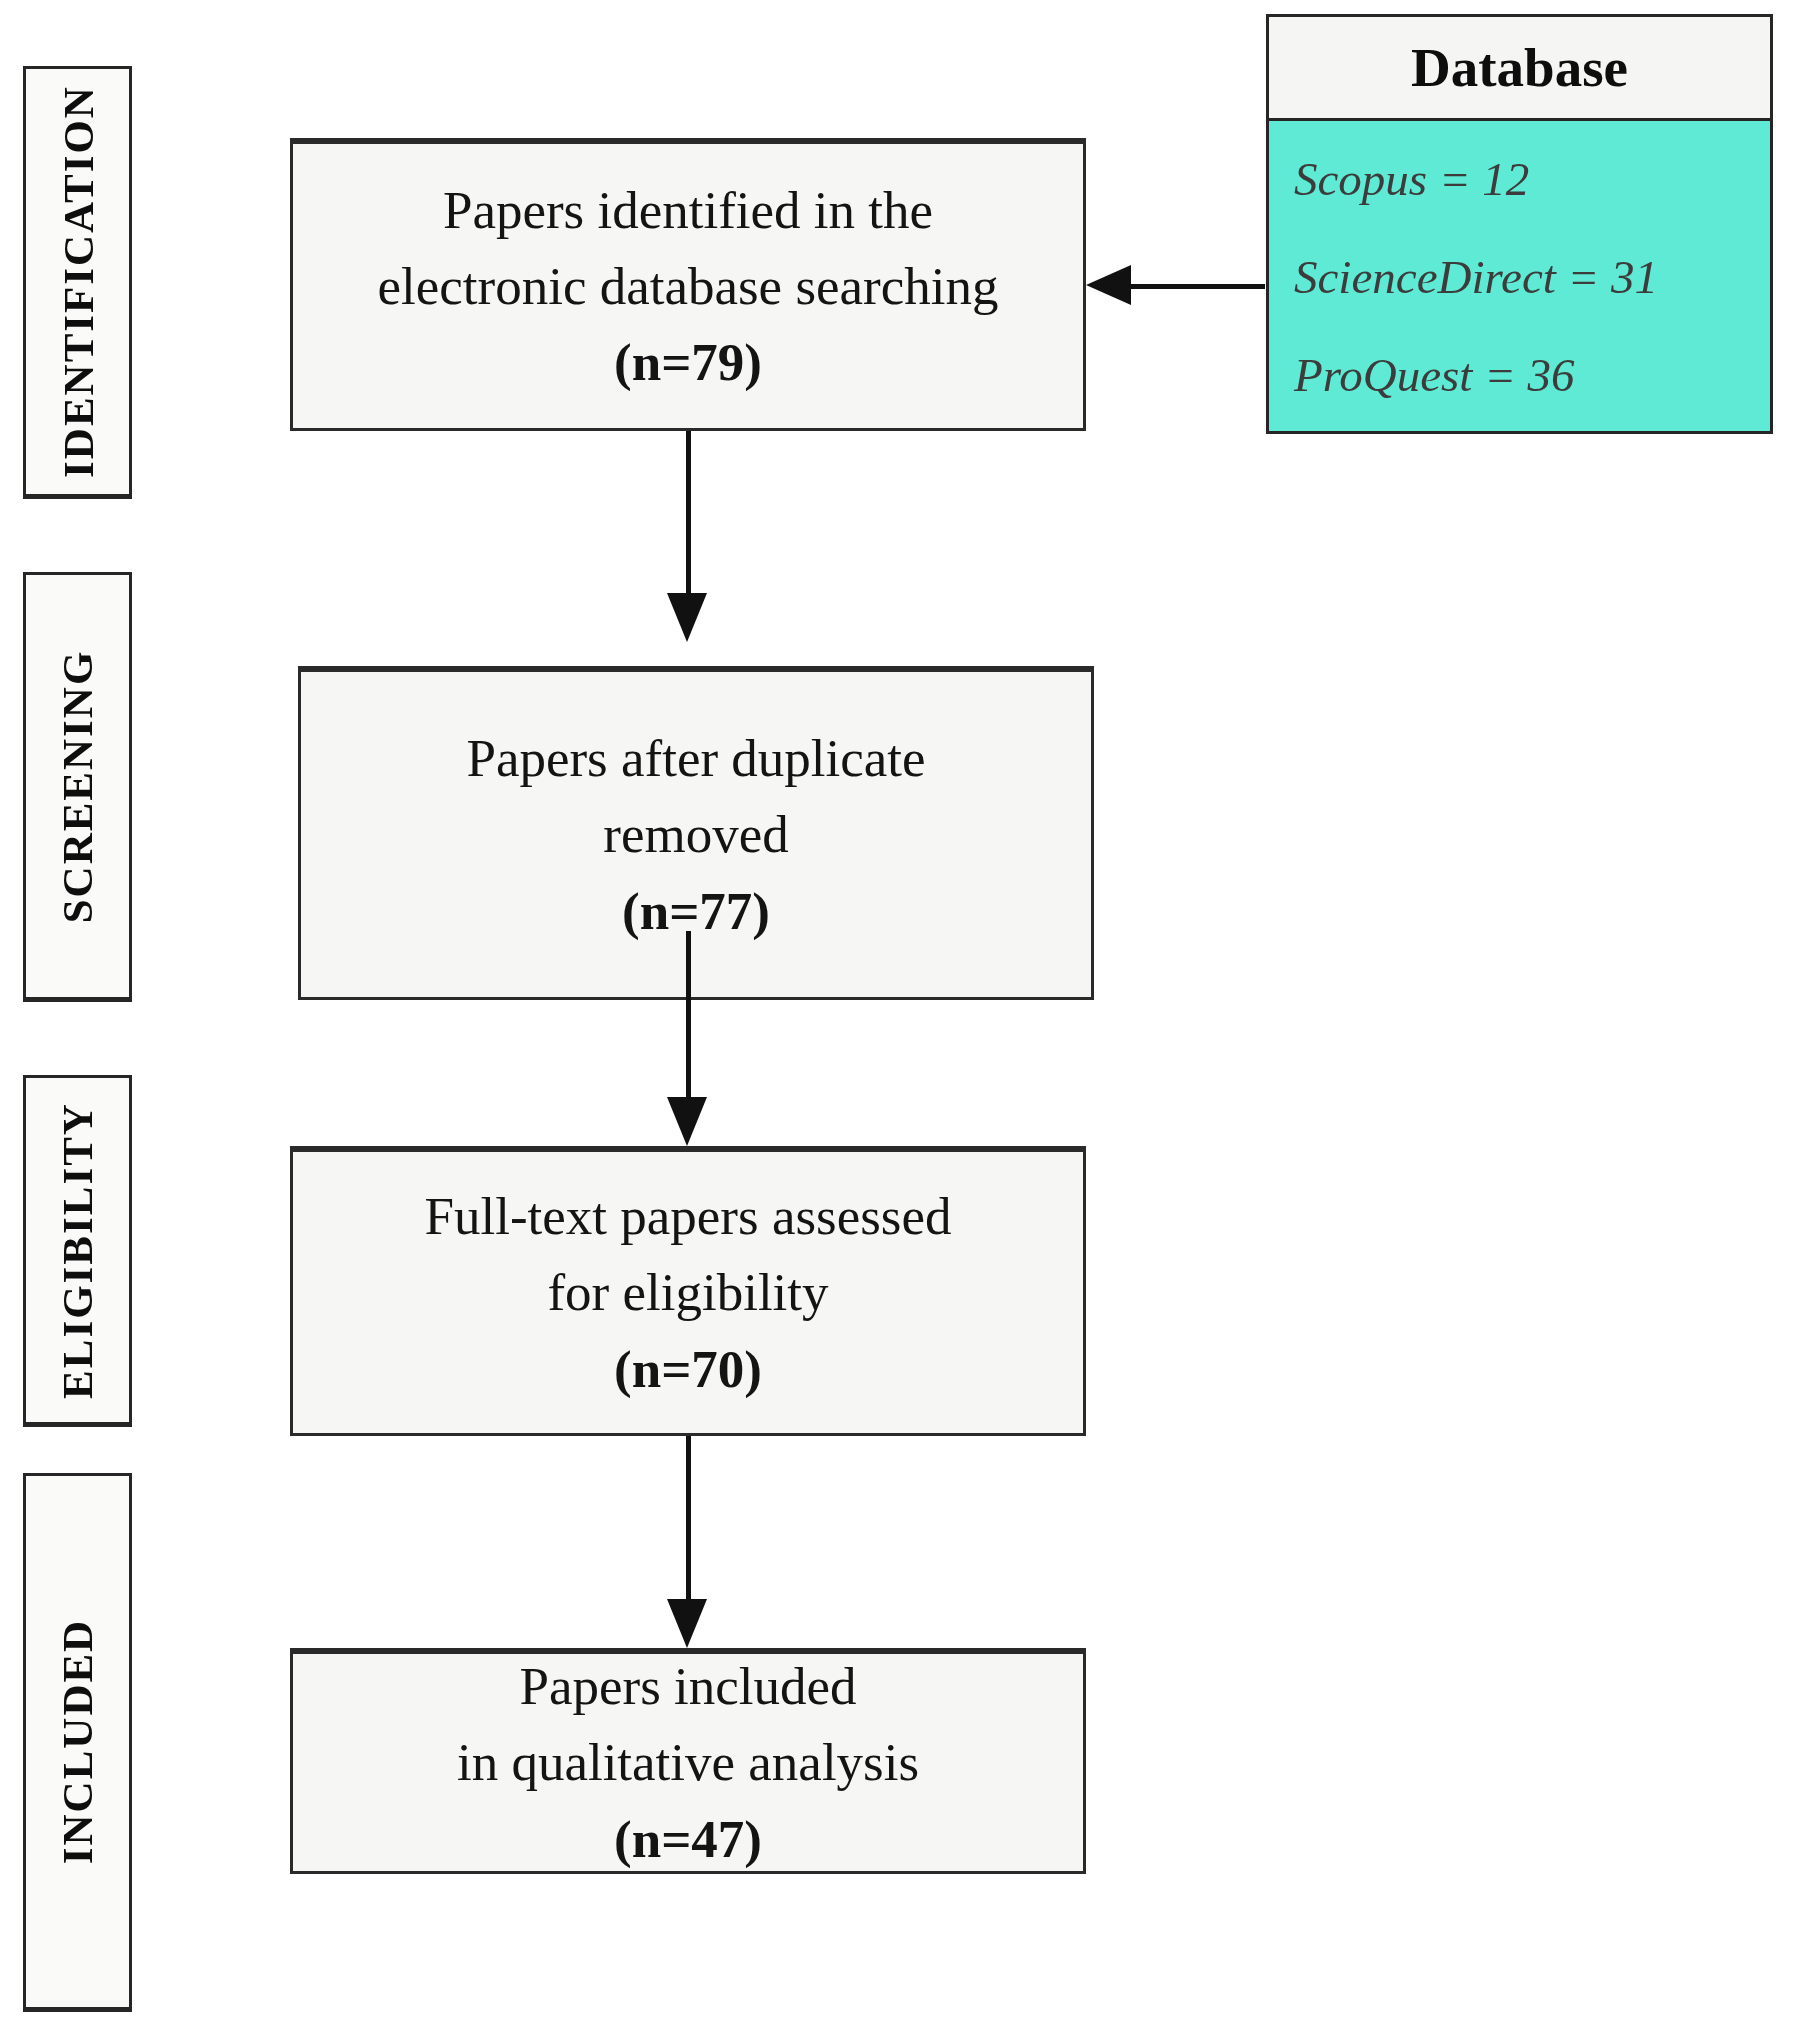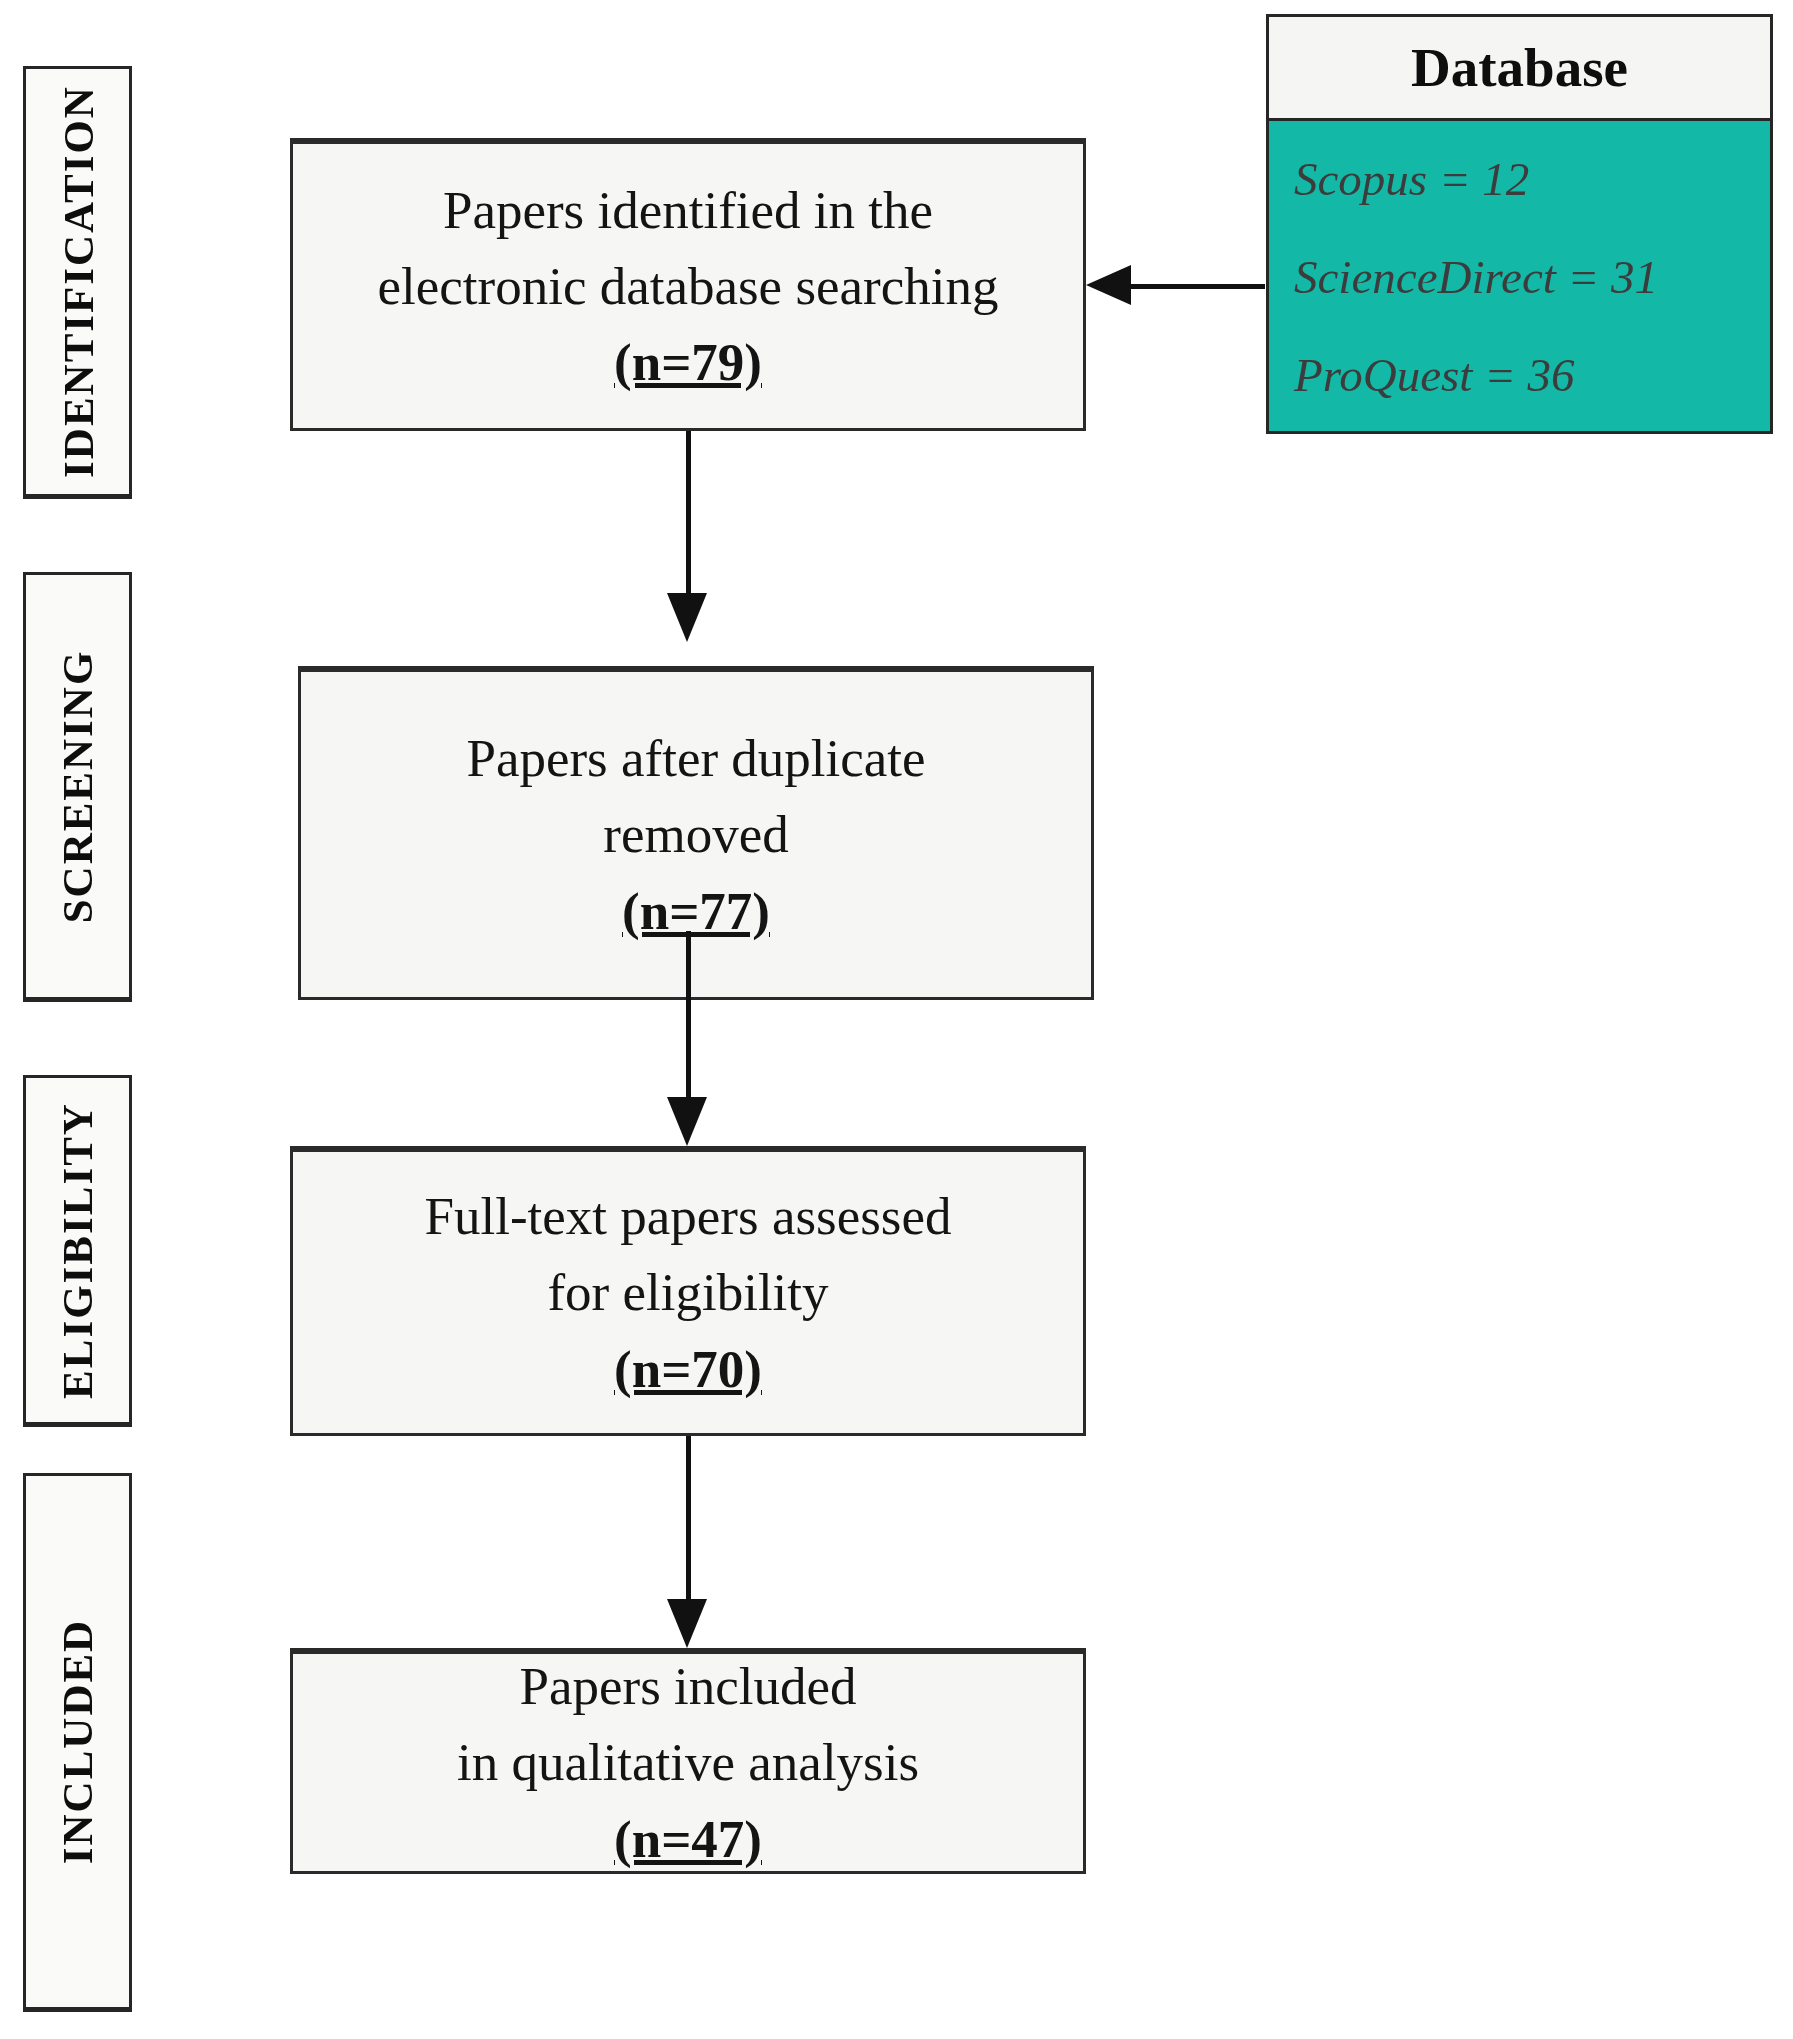--- a/index.html
+++ b/index.html
@@ -43,29 +43,29 @@
     box-sizing: border-box;
     display: flex;
     flex-direction: column;
     align-items: center;
     justify-content: center;
     text-align: left;
     font-size: 53px;
     line-height: 1.44;
     color: #141414;
   }
-  .flow-box .count { font-weight: 700; text-decoration: underline; }
+  .flow-box .count { font-weight: 700; }
   
   .db-panel {
     position: absolute;
     left: 1266px;
     top: 13.7px;
     width: 507px;
     height: 420px;
-    background: #14b8a6;
+    background: #5eead4;
     border: 3.9px solid #262626;
     box-sizing: border-box;
   }
   .db-header {
     height: 101px;
     background: #f5f5f3;
     border-bottom: 3.9px solid #262626;
     display: flex;
     align-items: center;
     justify-content: center;

